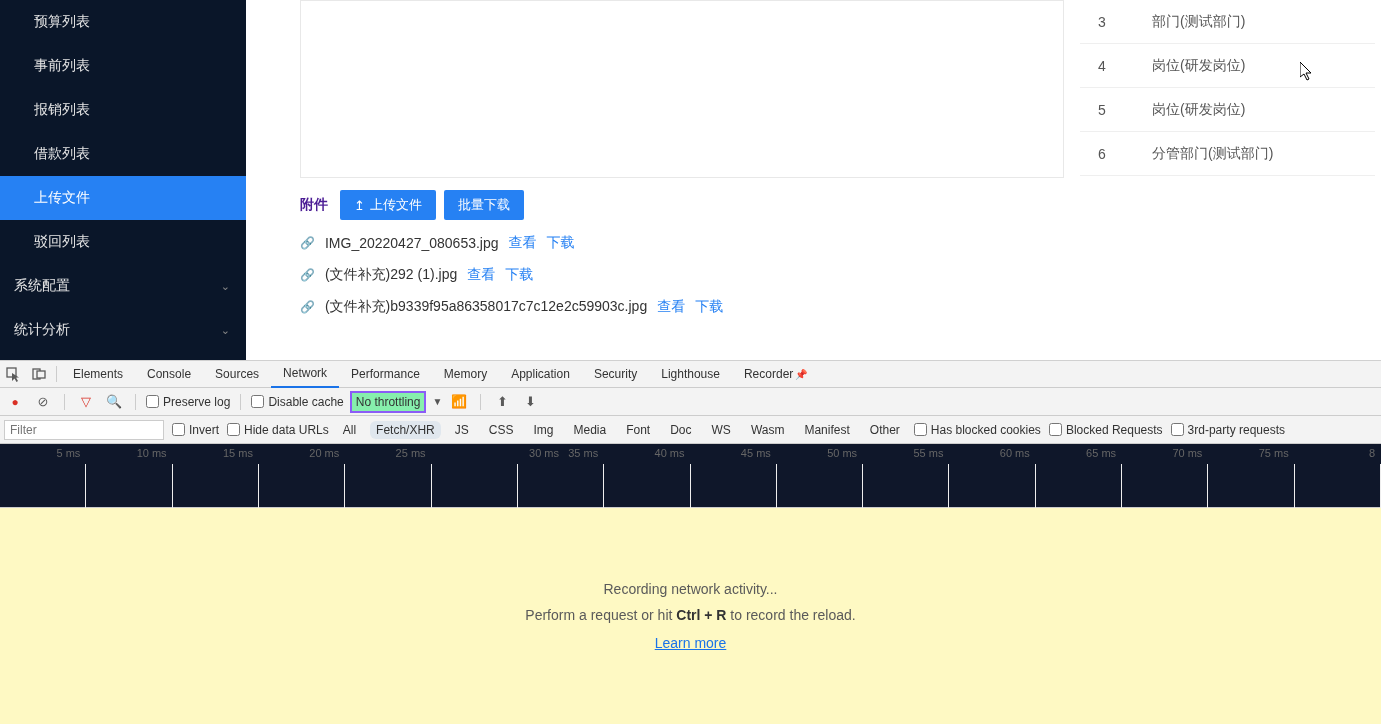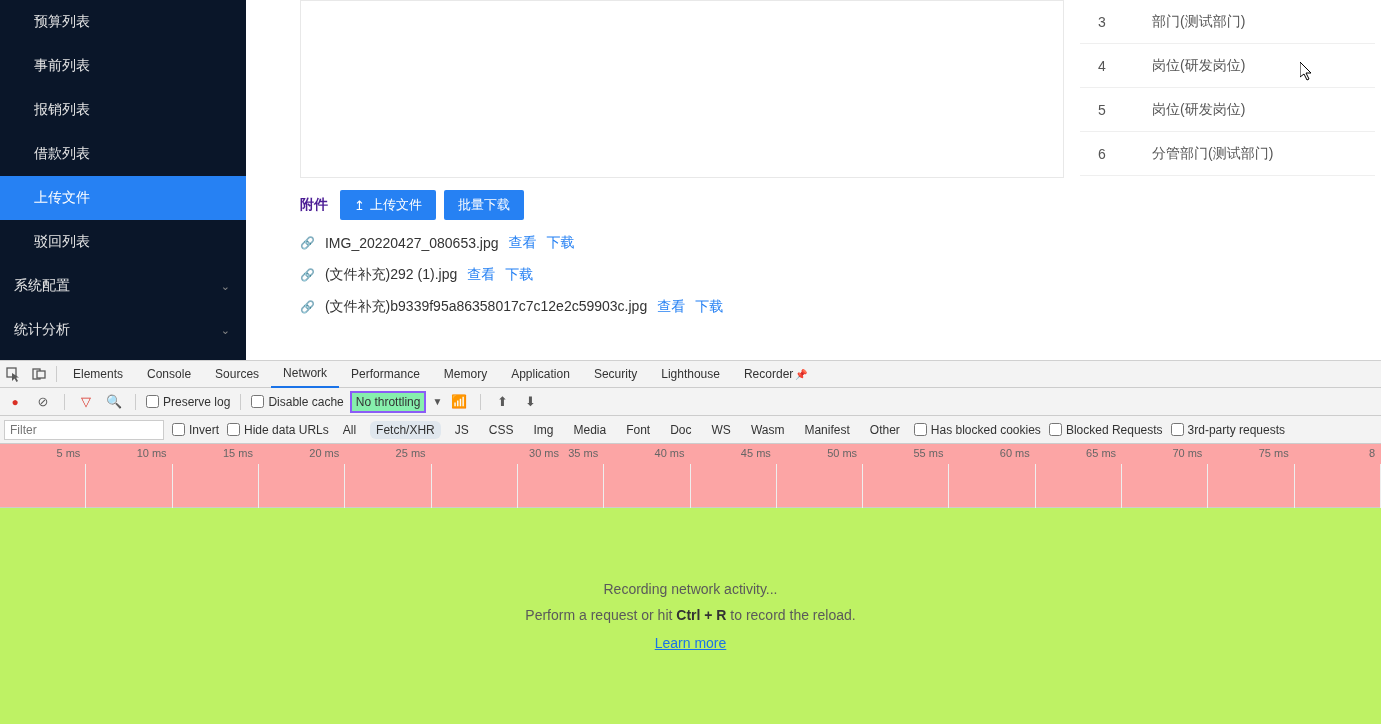--- a/index.html
+++ b/index.html
@@ -56,27 +56,27 @@
     .tb-wifi { color: #5a5a5a; cursor: pointer; }
     .tb-upload { color: #5a5a5a; cursor: pointer; font-size: 13px; }
     .tb-download { color: #5a5a5a; cursor: pointer; font-size: 13px; }
     
     .devtools-filters { display: flex; height: 28px; align-items: center; background: #f3f3f3; border-bottom: 1px solid #ccc; font-size: 12px; color: #333; padding: 0 4px; gap: 8px; }
     .filter-input { width: 160px; height: 20px; font-size: 12px; padding: 2px 5px; border: 1px solid #ccc; }
     .filter-check { display: flex; align-items: center; gap: 4px; }
     .filter-tag { padding: 2px 6px; cursor: pointer; border-radius: 6px; }
     .filter-tag.active { background: #e0e7ee; }
     
-    .timeline { height: 64px; border-bottom: 1px solid #ccc; background: #fca5a5; position: relative; }
+    .timeline { height: 64px; border-bottom: 1px solid #ccc; background: #0f172a; position: relative; }
     .timeline-labels { display: flex; height: 20px; font-size: 11px; color: #666; }
     .timeline-label { position: absolute; top: 3px; }
     .timeline-body { height: 44px; display: flex; }
     .timeline-col { border-right: 1px solid #eee; flex: 1; height: 100%; }
     
-    .empty-state { flex: 1; display: flex; flex-direction: column; align-items: center; justify-content: center; font-size: 14px; color: #5a5a5a; background: #bef264; }
+    .empty-state { flex: 1; display: flex; flex-direction: column; align-items: center; justify-content: center; font-size: 14px; color: #5a5a5a; background: #fef9c3; }
     .empty-state .hint2 { margin-top: 10px; }
     .empty-state b { font-weight: 600; color: #333; }
     .learn-more { color: #1a73e8; margin-top: 12px; cursor: pointer; text-decoration: underline; }
   </style>
 </head>
 <body>
 
 <div class="app-upper">
   <div class="sidebar">
     <div class="sidebar-item">预算列表</div>

